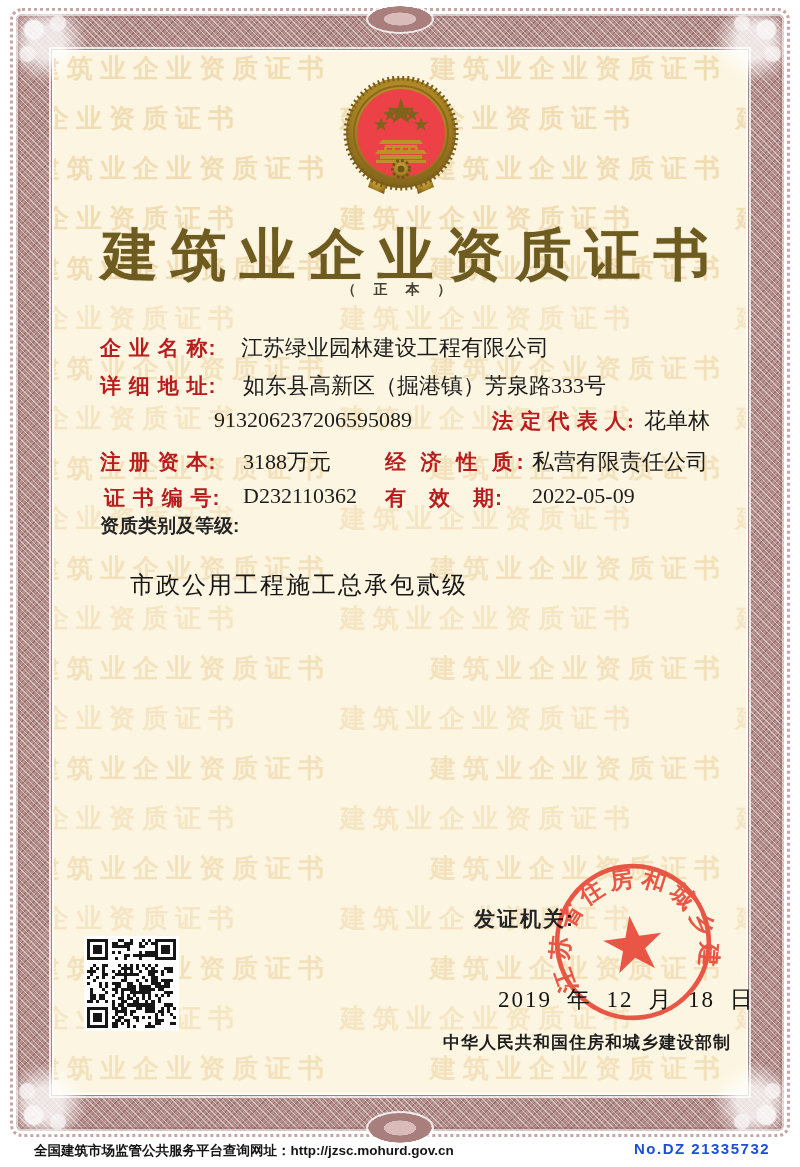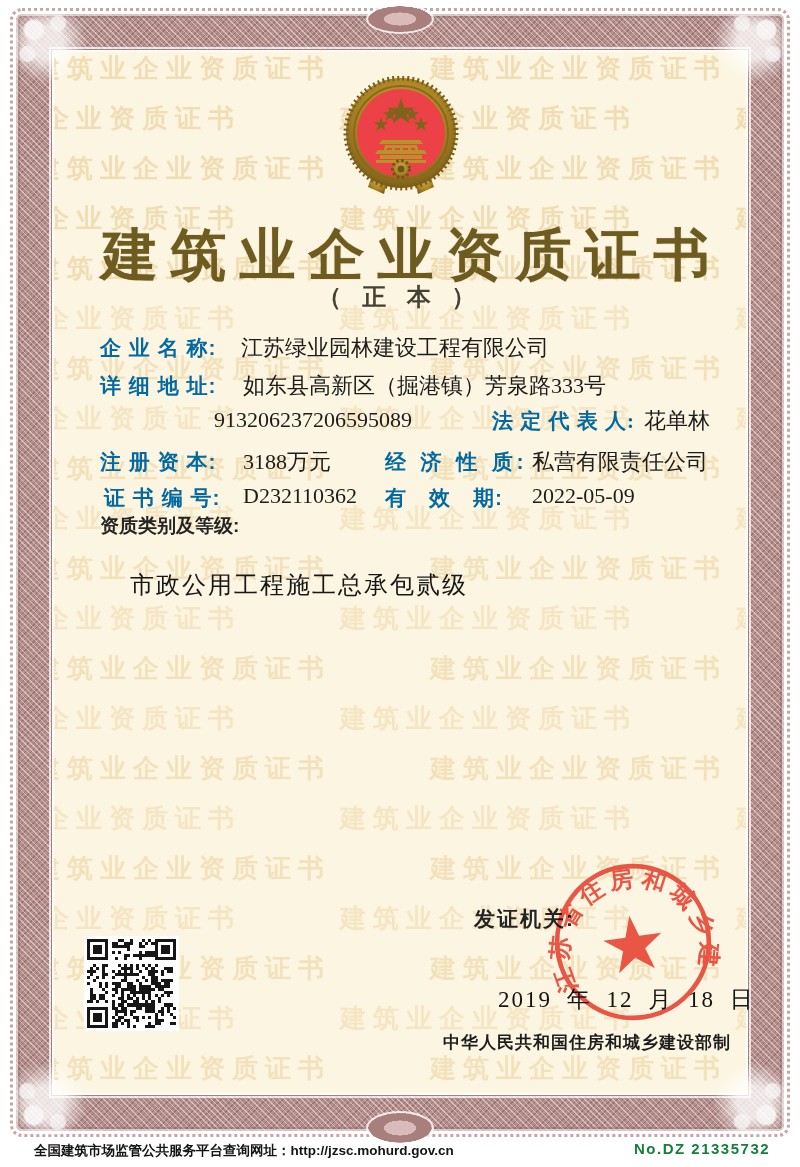--- a/index.html
+++ b/index.html
@@ -52,32 +52,32 @@
   .content { position:absolute; left:0; top:0; width:800px; height:1167px; z-index:3; }
   .abs { position:absolute; white-space:nowrap; }
   
   .title {
     left:54px; top:218px; width:716px; text-align:center;
     font-size:56px; font-weight:bold; color:#6e5b20; letter-spacing:13px;
     text-shadow:0 0 1px rgba(110,91,32,.6);
   }
   .subtitle {
     left:54px; top:281px; width:692px; text-align:center;
-    font-size:24px; font-weight:bold; color:#454034; letter-spacing:7px;
+    font-size:14px; font-weight:bold; color:#454034; letter-spacing:7px;
   }
-  .lab  { font-size:21px; font-weight:bold; color:#0369a1; letter-spacing:1px; }
+  .lab  { font-size:21px; font-weight:bold; color:#b91c1c; letter-spacing:1px; }
   .val  { font-family:"Liberation Serif", serif; font-size:22px; color:#1c1c1c; }
   .lab-small { font-size:12.5px; font-weight:bold; color:#242424; line-height:16px; white-space:nowrap; }
   .qual-lab { font-size:19px; font-weight:bold; color:#242424; }
   .qual-val { font-family:"Liberation Serif", serif; font-size:24px; color:#161616; letter-spacing:2px; }
   .issuer-lab { font-size:21px; font-weight:bold; color:#242424; letter-spacing:2px; }
   .date-line { font-family:"Liberation Serif", serif; font-size:23px; color:#141414; word-spacing:7px; letter-spacing:2px; }
   .made-by { font-size:17px; font-weight:bold; color:#1d1d1d; letter-spacing:1px; }
   .footer-url { font-size:13.5px; font-weight:600; color:#141414; }
-  .footer-serial { font-size:15px; font-weight:600; color:#15803d; letter-spacing:1.5px; }
+  .footer-serial { font-size:15px; font-weight:600; color:#1d4ed8; letter-spacing:1.5px; }
   
   .qr { left:84px; top:936px; width:95px; height:95px; background:#fff; padding:3px; box-sizing:border-box; }
   .qr-grid { display:grid; width:89px; height:89px; grid-template-columns:repeat(29,1fr); grid-template-rows:repeat(29,1fr); }
   .qr-grid b { display:block; }
   .qr-grid b.on { background:#161616; }
   
   .seal { left:543px; top:852px; width:180px; height:180px; opacity:.88; mix-blend-mode:multiply; }
 </style>
 </head>
 <body>

